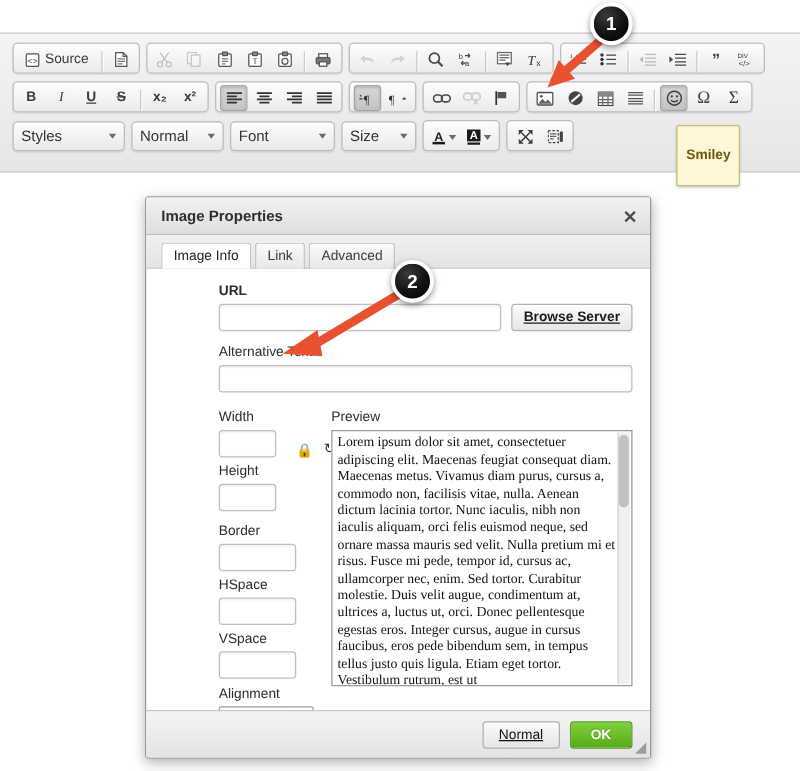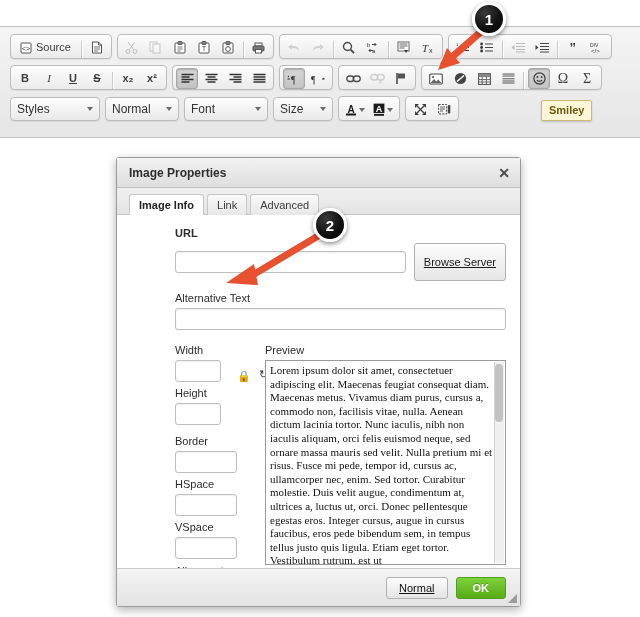--- a/index.html
+++ b/index.html
@@ -68,21 +68,21 @@
   .caret{ width:0;height:0;border-left:3px solid transparent;border-right:3px solid transparent;
           border-top:4px solid #6b6b6b; }
 
   svg.ic{ display:block; }
 
   
   #smiley-tooltip{
     position:absolute; left:541px; top:100px;
     background:#fdf7d7; border:1px solid #c9ba74;
     color:#6b5a10; font-size:11px; font-weight:bold;
-    padding:2px 7px; border-radius:2px; line-height:15px;
+    padding:16px 7px; border-radius:2px; line-height:15px;
     box-shadow:0 1px 2px rgba(0,0,0,.18);
   }
 
   
   #image-properties-dialog{
     position:absolute; left:116px; top:157px; width:405px; height:450px;
     background:#fff;
     border:1px solid #9a9a9a;
     border-radius:3px;
     box-shadow:0 3px 10px rgba(0,0,0,.3);
@@ -103,41 +103,42 @@
     background:linear-gradient(to bottom,#f0f0f0,#e4e4e4);
     border-bottom:1px solid #c6c6c6;
   }
   .tab{
     font-size:11px; color:#3a3a3a;
     padding:4px 9px 4px; border:1px solid #c6c6c6; border-bottom:none;
     border-radius:3px 3px 0 0; cursor:pointer;
     background:linear-gradient(to bottom,#fafafa,#e7e7e7);
     position:relative; top:1px;
   }
-  .tab.active{ background:#fff; color:#222;font-weight:bold; }
+  .tab.active{ background:#fff; color:#222; }
 
   #dialog-body{ padding:12px 14px 0 14px; height:355px; position:relative;margin-left:44px;}
 
   .field-label{ font-size:11px; color:#2c2c2c; margin-bottom:4px; }
   .field-label.b{ font-weight:bold; }
 
   .txt{
     border:1px solid #bfbfbf; border-radius:3px; height:22px;
     background:#fff; box-shadow:0 1px 2px rgba(0,0,0,.07) inset;
   }
 
   .row-url{ display:flex; gap:8px; align-items:center; }
   #url-input{ flex:1; }
   #browse-server-button{
-    height:38px; font-size:11px; color:#1a1a1a;
+    height:22px; font-size:11px; color:#1a1a1a;
     background:linear-gradient(to bottom,#fcfcfc,#e6e6e6);
     border:1px solid #b0b0b0; border-radius:3px;
     padding:0 9px; display:flex; align-items:center; cursor:pointer;
     text-decoration:underline;
     box-shadow:0 1px 0 rgba(255,255,255,.9) inset;
+    font-weight:bold;
   }
 
   #alt-text-input{ width:100%; }
 
   #lower-area{ display:flex; gap:12px; margin-top:14px; }
   #size-column{ width:78px; flex:none; }
   #preview-column{ flex:1; }
 
   .sm-input{ width:46px; }
   .mid-input{ width:62px; }

